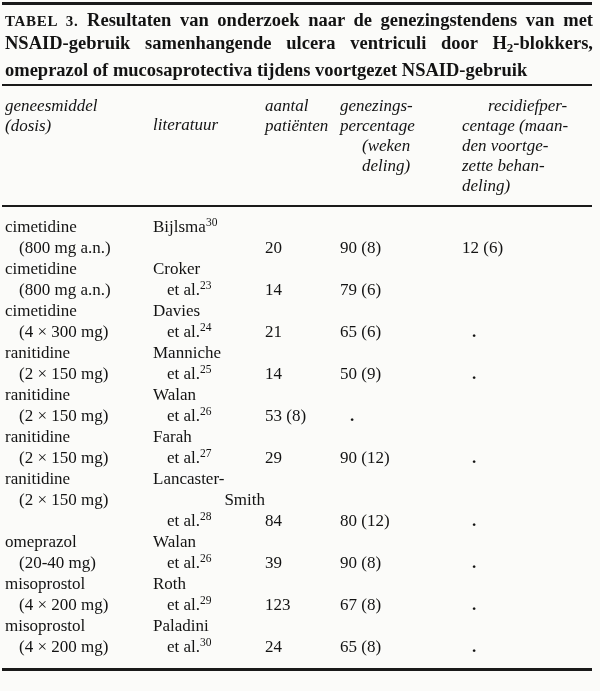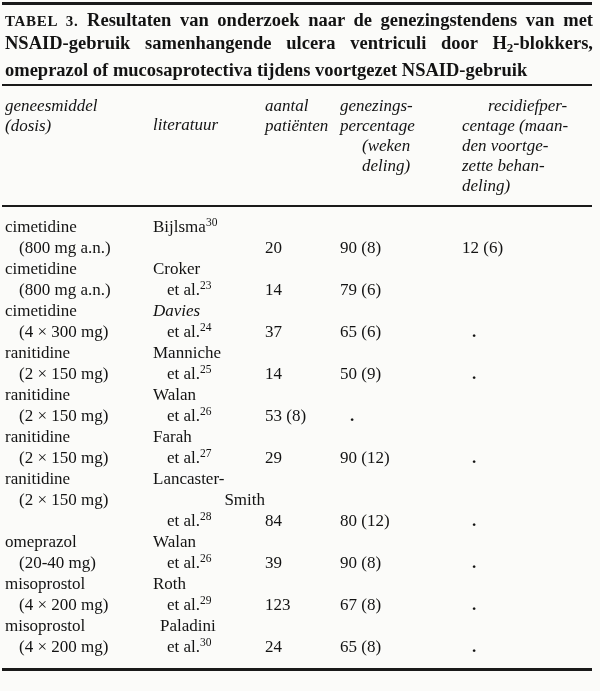--- a/index.html
+++ b/index.html
@@ -113,25 +113,25 @@
         <div class="cell cnum c4">
           <div class="dline">79 (6)</div>
         </div>
       </div>
       <div class="trow grid5" style="height: 42px;">
         <div class="cell c1">
           <div class="dline" style="padding-left: 0px;"><span>cimetidine</span></div>
           <div class="dline" style="padding-left: 14px;"><span>(4 × 300 mg)</span></div>
         </div>
         <div class="cell c2">
-          <div class="dline" style="padding-left: 0px; font-style: italic;"><span>Davies</span></div>
+          <div class="dline" style="padding-left: 0px;"><span>Davies</span></div>
           <div class="dline" style="padding-left: 14px;"><span>et al.</span><sup>24</sup></div>
         </div>
         <div class="cell cnum c3">
-          <div class="dline">37</div>
+          <div class="dline">21</div>
         </div>
         <div class="cell cnum c4">
           <div class="dline">65 (6)</div>
         </div>
         <div class="cell cnum c5">
           <div class="dline dot">.</div>
         </div>
       </div>
       <div class="trow grid5" style="height: 42px;">
         <div class="cell c1">
@@ -245,21 +245,21 @@
         <div class="cell cnum c5">
           <div class="dline dot">.</div>
         </div>
       </div>
       <div class="trow grid5" style="height: 42px;">
         <div class="cell c1">
           <div class="dline" style="padding-left: 0px;"><span>misoprostol</span></div>
           <div class="dline" style="padding-left: 14px;"><span>(4 × 200 mg)</span></div>
         </div>
         <div class="cell c2">
-          <div class="dline" style="padding-left: 0px; margin-left: 7px;"><span>Paladini</span></div>
+          <div class="dline" style="padding-left: 0px;"><span>Paladini</span></div>
           <div class="dline" style="padding-left: 14px;"><span>et al.</span><sup>30</sup></div>
         </div>
         <div class="cell cnum c3">
           <div class="dline">24</div>
         </div>
         <div class="cell cnum c4">
           <div class="dline">65 (8)</div>
         </div>
         <div class="cell cnum c5">
           <div class="dline dot">.</div>

